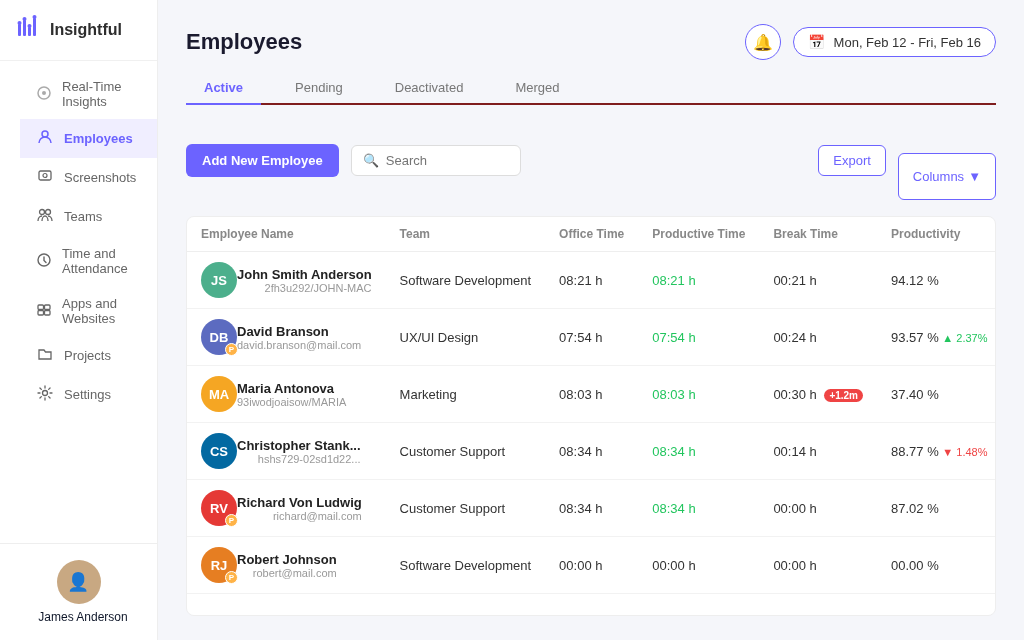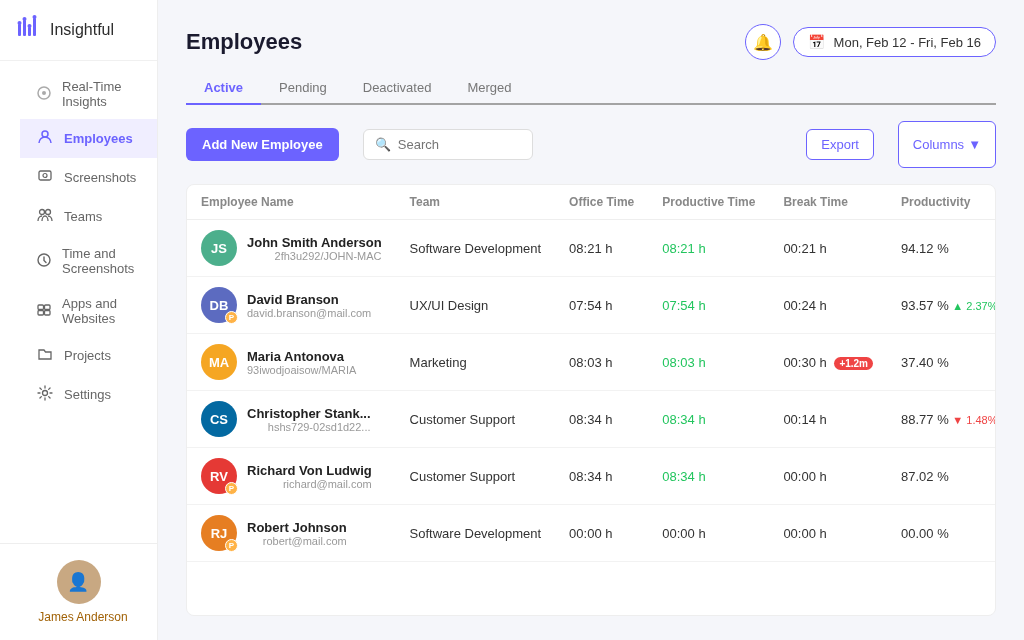--- a/index.html
+++ b/index.html
@@ -21,21 +21,21 @@
       gap: 8px;
       padding: 14px 16px;
       border-bottom: 1px solid #f0f0f0;
     }
     .logo-icon {
       color: #6c63ff;
       font-size: 22px;
     }
     .logo-text {
       font-size: 16px;
-      font-weight: 400;
+      font-weight: 700;
       color: #2d2d2d;
     }
     .sidebar-nav {
       flex: 1;
       padding: 8px 0;
       margin-left: 20px;
     }
     .nav-item {
       display: flex;
       align-items: center;
@@ -61,21 +61,21 @@
       width: 44px;
       height: 44px;
       border-radius: 50%;
       background: #c8a882;
       display: flex;
       align-items: center;
       justify-content: center;
       font-size: 18px;
       color: #fff;
     }
-    .user-name { font-size: 12px; color: #a16207; font-weight: 500; margin-left: 9px; }
+    .user-name { font-size: 12px; color: #0f172a; font-weight: 500; margin-left: 9px; }
 
     
     #main {
       flex: 1;
       display: flex;
       flex-direction: column;
       overflow: hidden;
       padding: 24px 28px;
     }
     .header-row {
@@ -108,40 +108,40 @@
       background: #fff;
       cursor: pointer;
       color: #333;
       font-size: 13px;
     }
     .date-range-btn .cal-icon { color: #6c63ff; font-size: 14px; }
 
     
     .tabs-row {
       display: flex;
-      gap: 0;
-      border-bottom: 2px solid #a3a3a3;
+      gap: 16px;
+      border-bottom: 2px solid #7f1d1d;
       margin-bottom: 16px;
     }
     .tab {
       padding: 8px 18px;
       font-size: 13px;
       cursor: pointer;
       color: #777;
       border-bottom: 2px solid transparent;
       margin-bottom: -2px;
       transition: color 0.15s;
     }
     .tab.active { color: #6c63ff; border-bottom: 2px solid #6c63ff; font-weight: 600; }
 
     
     .toolbar {
       display: flex;
       align-items: center;
-      gap: 24px;
+      gap: 12px;
       margin-bottom: 16px;
     }
     .add-employee-btn {
       background: #6c63ff;
       color: #fff;
       border: none;
       border-radius: 6px;
       padding: 9px 16px;
       font-size: 13px;
       font-weight: 600;
@@ -180,20 +180,21 @@
     .columns-btn {
       display: flex; align-items: flex-end; gap: 4px;
       border: 1.5px solid #6c63ff;
       background: #fff;
       color: #6c63ff;
       border-radius: 6px;
       padding: 15px 14px;
       font-size: 13px;
       font-weight: 500;
       cursor: pointer;
+      margin-top: 32px;
     }
 
     
     .table-container {
       background: #fff;
       border-radius: 8px;
       border: 1px solid #eee;
       overflow: auto;
       flex: 1;
     }
@@ -215,21 +216,21 @@
     tbody tr {
       border-bottom: 1px solid #f2f2f2;
       transition: background 0.1s;
     }
     tbody td {
       padding: 10px 14px;
       color: #333;
       vertical-align: middle;
       white-space: nowrap;
     }
-    .employee-cell { display: flex; align-items: center; gap: 10px; }
+    .employee-cell { display: flex; align-items: center; }
     .avatar {
       width: 36px; height: 36px;
       border-radius: 50%;
       display: flex; align-items: center; justify-content: center;
       font-size: 13px; font-weight: 700;
       color: #fff;
       flex-shrink: 0;
       position: relative;
     }
     .avatar .badge-p {
@@ -306,21 +307,21 @@
             <circle cx="11" cy="5" r="2.5" stroke="currentColor" stroke-width="1.3"></circle>
             <path d="M1 14c0-2.761 1.79-5 4-5m10 5c0-2.761-1.79-5-4-5M5 14c0-2.761 1.343-5 3-5s3 2.239 3 5" stroke="currentColor" stroke-width="1.3"></path>
           </svg></span>
         <span>Teams</span>
       </div>
       <div class="nav-item">
         <span class="nav-icon"><svg width="16" height="16" viewBox="0 0 16 16" fill="none">
             <circle cx="8" cy="8" r="6" stroke="currentColor" stroke-width="1.4"></circle>
             <path d="M8 5v3.5l2 2" stroke="currentColor" stroke-width="1.4" stroke-linecap="round"></path>
           </svg></span>
-        <span>Time and Screenshots</span>
+        <span>Time and Attendance</span>
       </div>
       <div class="nav-item">
         <span class="nav-icon"><svg width="16" height="16" viewBox="0 0 16 16" fill="none">
             <rect x="2" y="3" width="5.5" height="4.5" rx="1" stroke="currentColor" stroke-width="1.3"></rect>
             <rect x="8.5" y="3" width="5.5" height="4.5" rx="1" stroke="currentColor" stroke-width="1.3"></rect>
             <rect x="2" y="8.5" width="5.5" height="4.5" rx="1" stroke="currentColor" stroke-width="1.3"></rect>
             <rect x="8.5" y="8.5" width="5.5" height="4.5" rx="1" stroke="currentColor" stroke-width="1.3"></rect>
           </svg></span>
         <span>Apps and Websites</span>
       </div>

